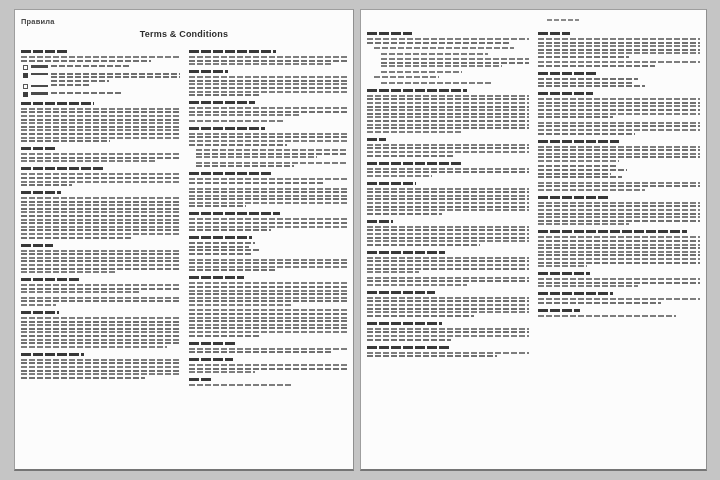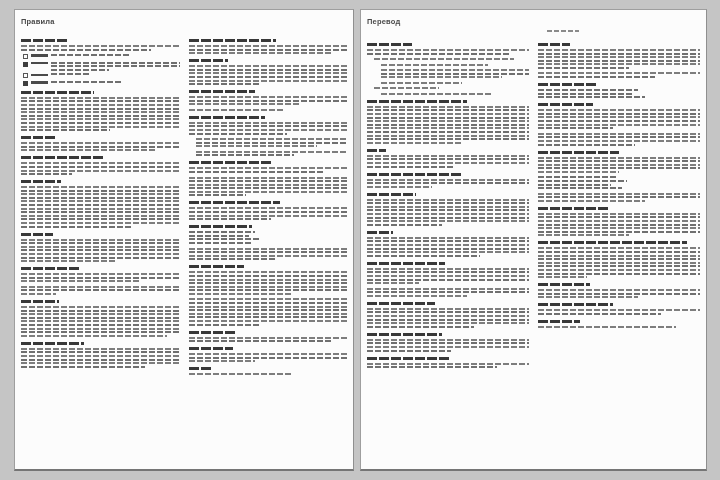--- a/index.html
+++ b/index.html
@@ -44,20 +44,21 @@
   .rvalue{flex:1;min-width:0;}
   .rvalue .gl:last-child{margin-bottom:0;}
 </style>
 </head>
 <body>
 
 <div class="scan">
 
   <div class="page page-left">
     <div class="page-label">Правила</div>
+    <div class="page-title">Terms &amp; Conditions</div>
     <div class="cols">
       <div class="col">
           <div class="gh" style="width: 30%;"></div>
           <div class="para">
             <div class="gl" style="width: 100%;"></div>
             <div class="gl" style="width: 82%;"></div>
           </div>
           <div class="row">
             <span class="bullet bullet-outline"></span>
             <span class="rlabel"></span>
@@ -279,21 +280,20 @@
           </div>
           <div class="gh" style="width: 14%;"></div>
           <div class="para">
             <div class="gl" style="width: 66%;"></div>
           </div>
         </div>
     </div>
   </div>
 
   <div class="page page-right">
-    <div class="page-label">Перевод</div>
     <div class="subtitle-line"></div>
     <div class="cols">
       <div class="col">
           <div class="gh" style="width: 28%;"></div>
           <div class="para">
             <div class="gl" style="width: 100%;"></div>
             <div class="gl" style="width: 88%;"></div>
           </div>
           <div class="para ind1">
             <div class="gl" style="width: 90%;"></div>

